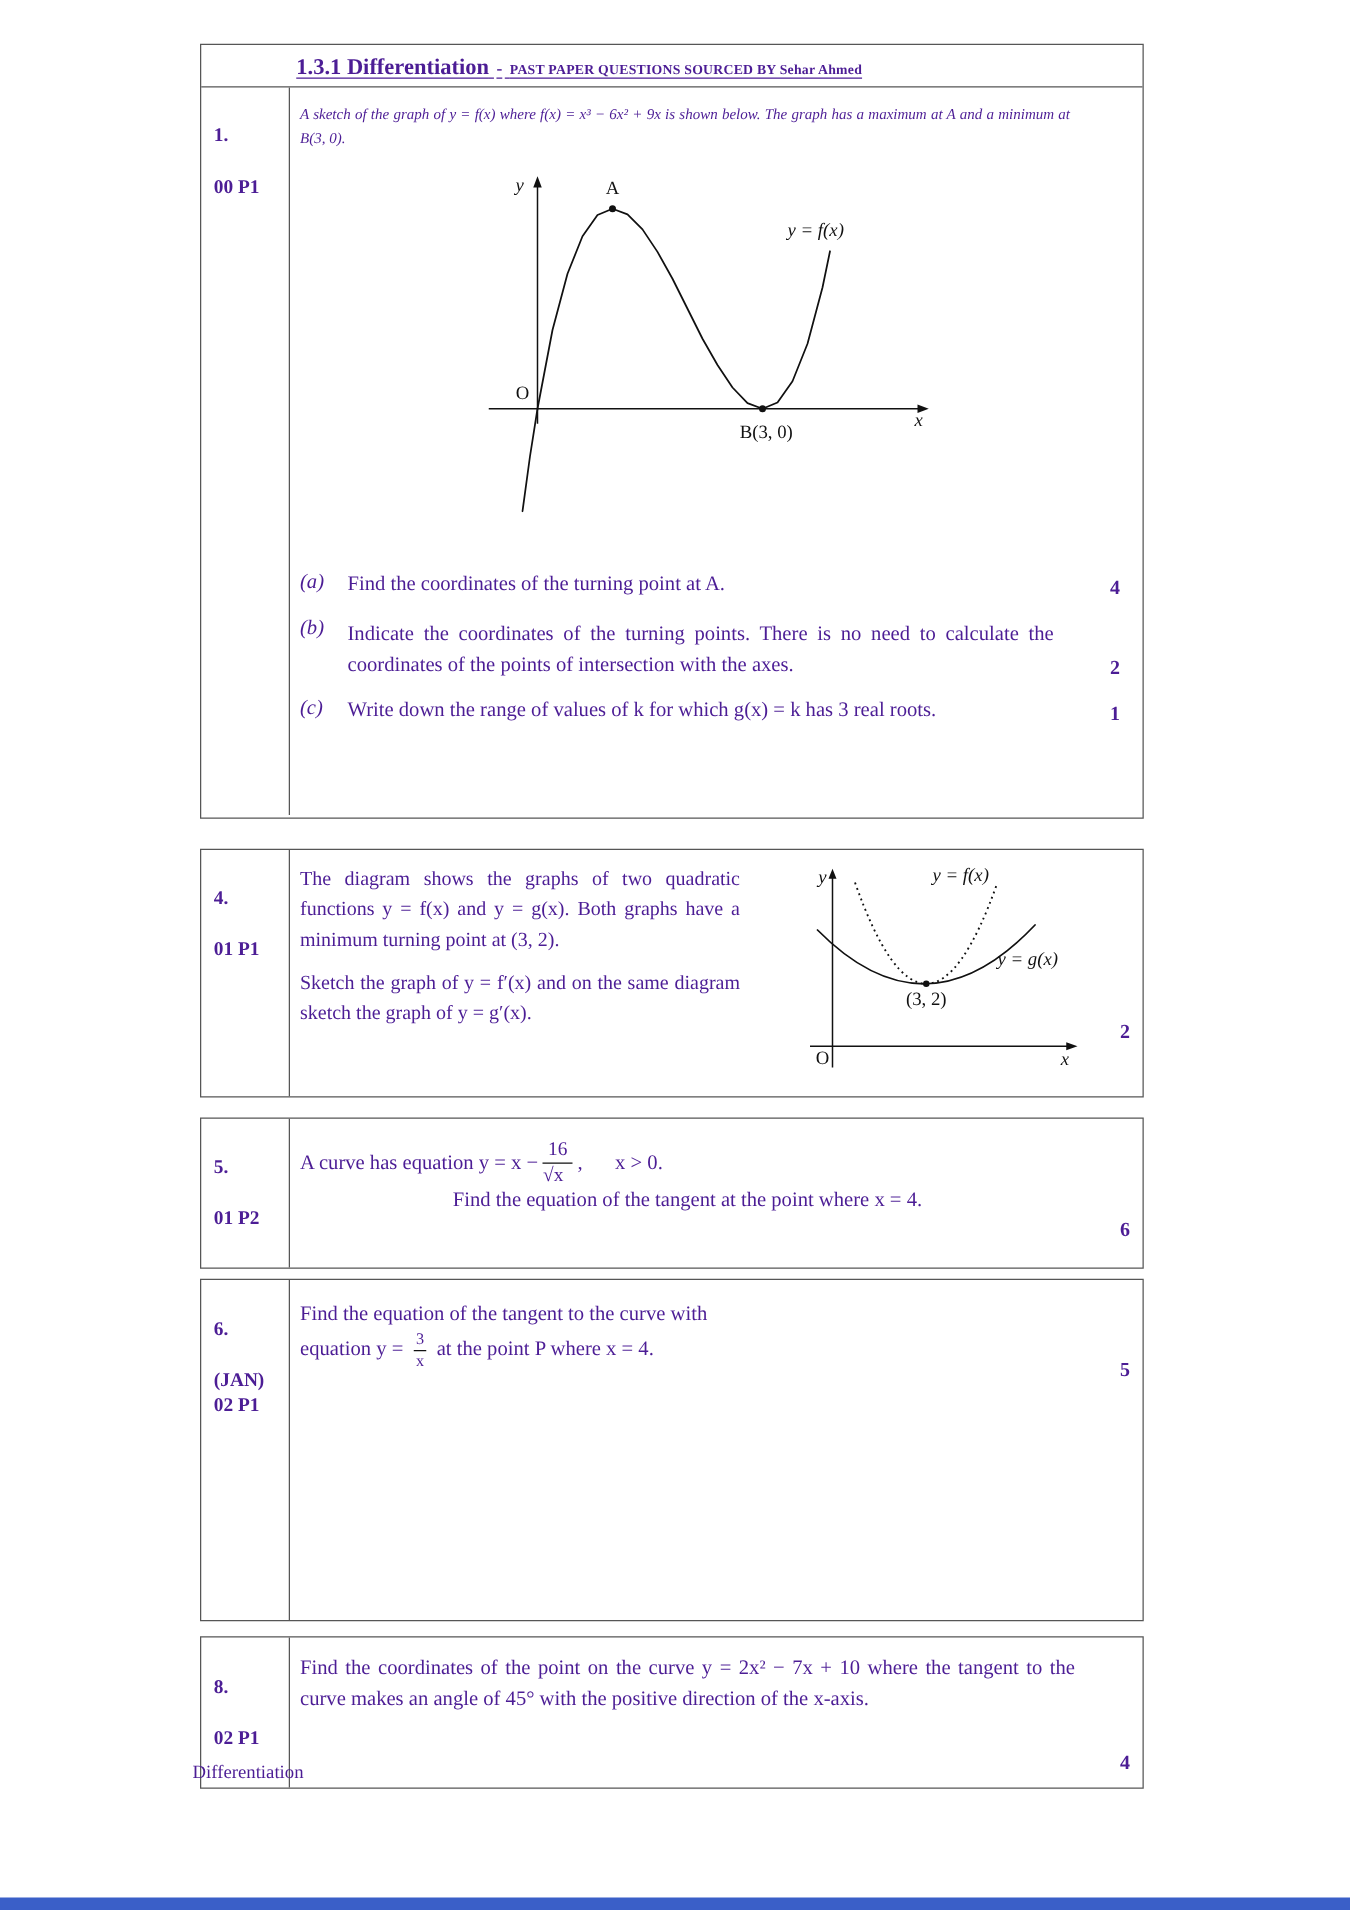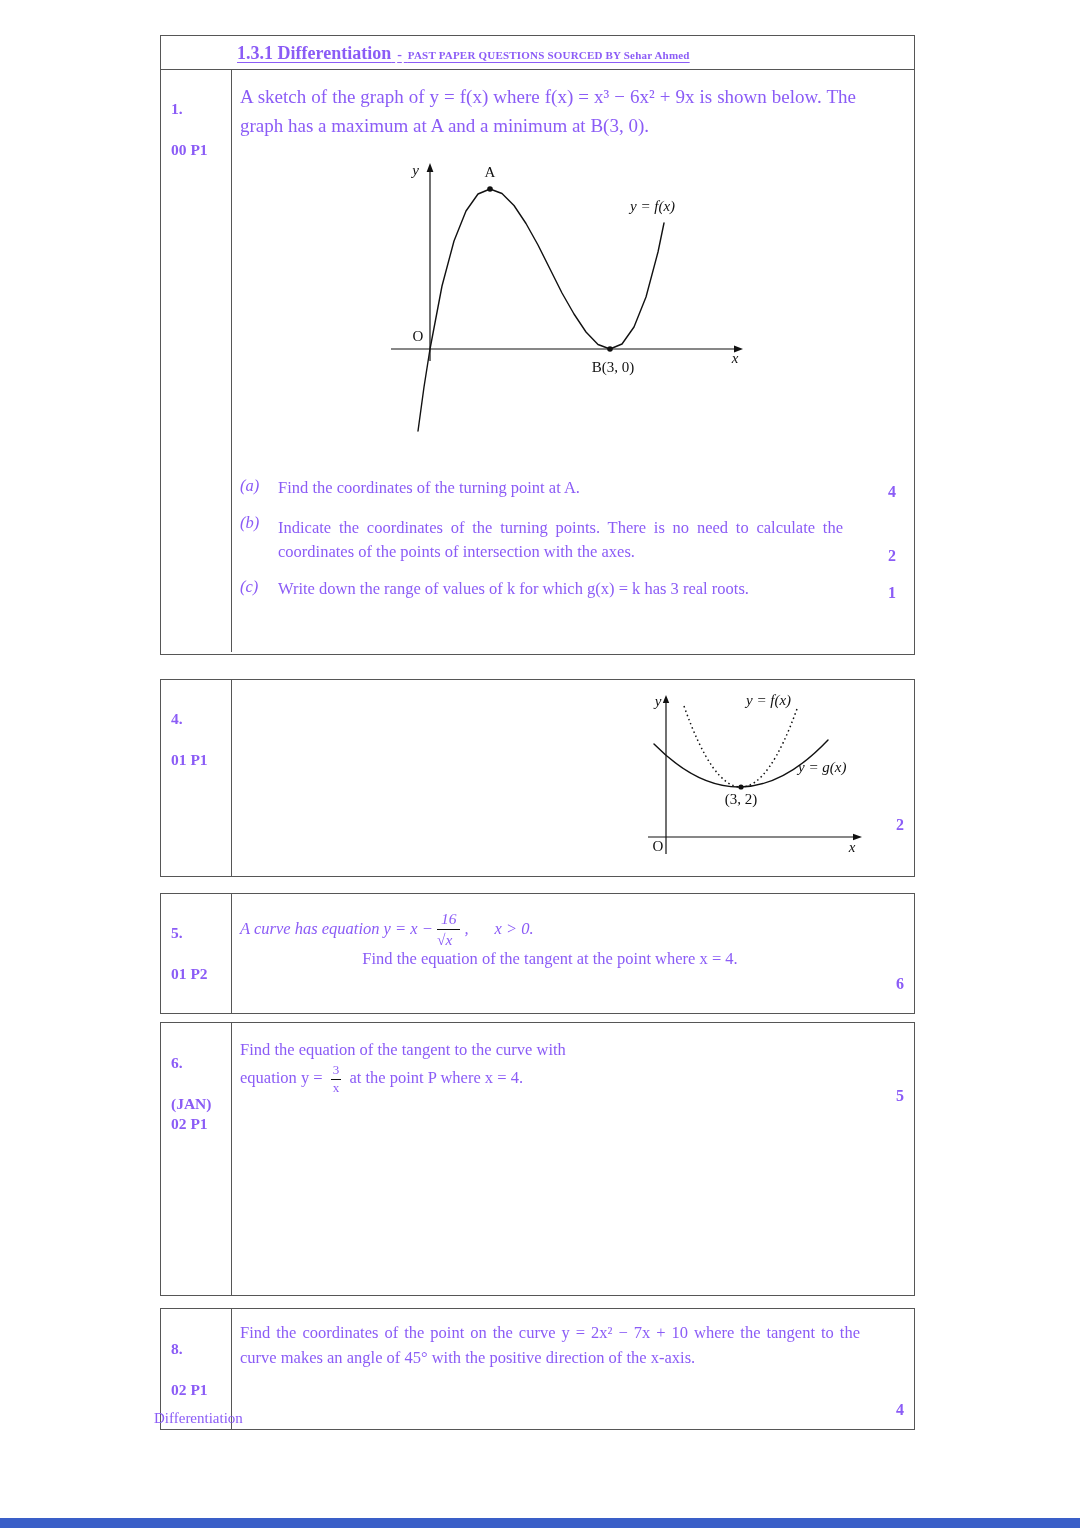--- a/index.html
+++ b/index.html
@@ -2,21 +2,21 @@
 <html><head>
 <meta charset="utf-8">
 <style>
   * { box-sizing: border-box; margin: 0; padding: 0; }
   body { background: #e9e9e9; }
   .page {
     position: relative;
     width: 1080px; height: 1528px;
     background: #ffffff;
     font-family: "Liberation Serif", serif;
-    color: #8b5cf6;
+    color: #4c1d95;
     overflow: hidden;
     margin: 0 auto;
   }
   .doc { position: absolute; left: 160px; top: 35px; width: 755px; }
 
   .qbox { border: 1px solid #565656; background: #fff; }
   .qbox1 { min-height: 620px; margin-bottom: 24px; }
   .qbox2 { min-height: 188px; margin-bottom: 16px; }
   .qbox3 { min-height: 106px; margin-bottom: 8px; }
   .qbox4 { min-height: 274px; margin-bottom: 12px; }
@@ -37,21 +37,21 @@
 
   .qnum {
     width: 71px; min-width: 71px;
     border-right: 1px solid #565656;
     padding: 9px 2px 8px 10px;
     font-weight: bold; font-size: 15.5px; line-height: 1.32;
     white-space: pre-line;
   }
   .qcontent { flex: 1; padding: 10px 14px 10px 8px; position: relative; }
 
-  .intro { width: 616px; font-size: 19px; line-height: 1.55; text-align: justify; margin-top: 2px; }
+  .intro { width: 616px; font-size: 12px; line-height: 1.55; text-align: justify; margin-top: 2px; font-style: italic; }
 
   .graphwrap.g1 { margin: 18px 0 28px 145px; }
   .graphwrap.g2 { margin: 2px 24px 0 auto; }
 
   .axis { stroke: #111; stroke-width: 1.2; }
   .fillb { fill: #111; }
   .curve { stroke: #111; stroke-width: 1.4; fill: none; stroke-linejoin: round; stroke-linecap: round; }
   .dottedcurve { stroke: #111; stroke-width: 1.5; fill: none; stroke-dasharray: 1.5 3; }
   .glabel { font-family: "Liberation Serif", serif; font-size: 15px; fill: #111; }
   .ital { font-style: italic; }
@@ -62,21 +62,21 @@
   .ptext p { margin: 0; }
   .ptext p.justify { text-align: justify; margin-top: 3px; }
   .pmarks { margin-left: auto; align-self: flex-end; font-weight: bold; font-size: 16px; padding-right: 4px; }
 
   .q4text { width: 352px; font-size: 16px; line-height: 1.52; text-align: justify; margin-top: 2px; }
   .q4text .p2 { margin-top: 10px; }
   .q4flex { display: flex; align-items: flex-start; }
 
   .marksabs { position: absolute; font-weight: bold; font-size: 16px; }
 
-  .eqline { font-size: 16.5px; margin-top: 6px; display: flex; align-items: center; width: 620px; font-style: italic; }
+  .eqline { font-size: 16.5px; margin-top: 6px; display: flex; align-items: center; width: 620px; }
   .frac { display: inline-block; vertical-align: middle; text-align: left; margin: 0 4px; }
   .frac .num { display: block; padding: 0 4px 1px; border-bottom: 1.2px solid #111; font-size: 15.5px; line-height: 1.15; }
   .frac .den { display: block; padding-top: 1px; font-size: 15.5px; line-height: 1.15; }
   .frac.small .num, .frac.small .den { font-size: 13px; padding-left: 2px; padding-right: 2px; }
   .cond { margin-left: 26px; }
   .q5line2 { font-size: 16.5px; width: 620px; text-align: center; }
 
   .q6text { width: 340px; font-size: 16.5px; line-height: 1.55; margin-top: 4px; }
   .q8text { width: 620px; font-size: 16.5px; line-height: 1.5; text-align: justify; margin-top: 2px; }
 
@@ -151,20 +151,24 @@
     </section>
 
     <section class="qbox qbox2">
       <div class="qrow">
         <div class="qnum">
           <div>4.</div>
           <div>01 P1</div>
         </div>
         <div class="qcontent">
           <div class="q4flex">
+            <div class="q4text">
+              <p>The diagram shows the graphs of two quadratic functions y = f(x) and y = g(x). Both graphs have a minimum turning point at (3, 2).</p>
+              <p class="p2">Sketch the graph of y = f′(x) and on the same diagram sketch the graph of y = g′(x).</p>
+            </div>
             <div class="graphwrap g2">
               <svg width="230" height="170" viewBox="0 0 230 170">
                 <line class="axis" x1="20" y1="8" x2="20" y2="162"></line>
                 <polygon class="fillb" points="20,3 16.8,11 23.2,11"></polygon>
                 <line class="axis" x1="2" y1="145" x2="210" y2="145"></line>
                 <polygon class="fillb" points="216,145 207,141.8 207,148.2"></polygon>
                 <path class="dottedcurve" d="M38,14 Q95,176 152,14"></path>
                 <path class="curve" d="M8,52 Q95,140 182,48"></path>
                 <circle class="fillb" cx="95" cy="95" r="2.6"></circle>
                 <text class="glabel ital" x="12" y="14" text-anchor="middle">y</text>

